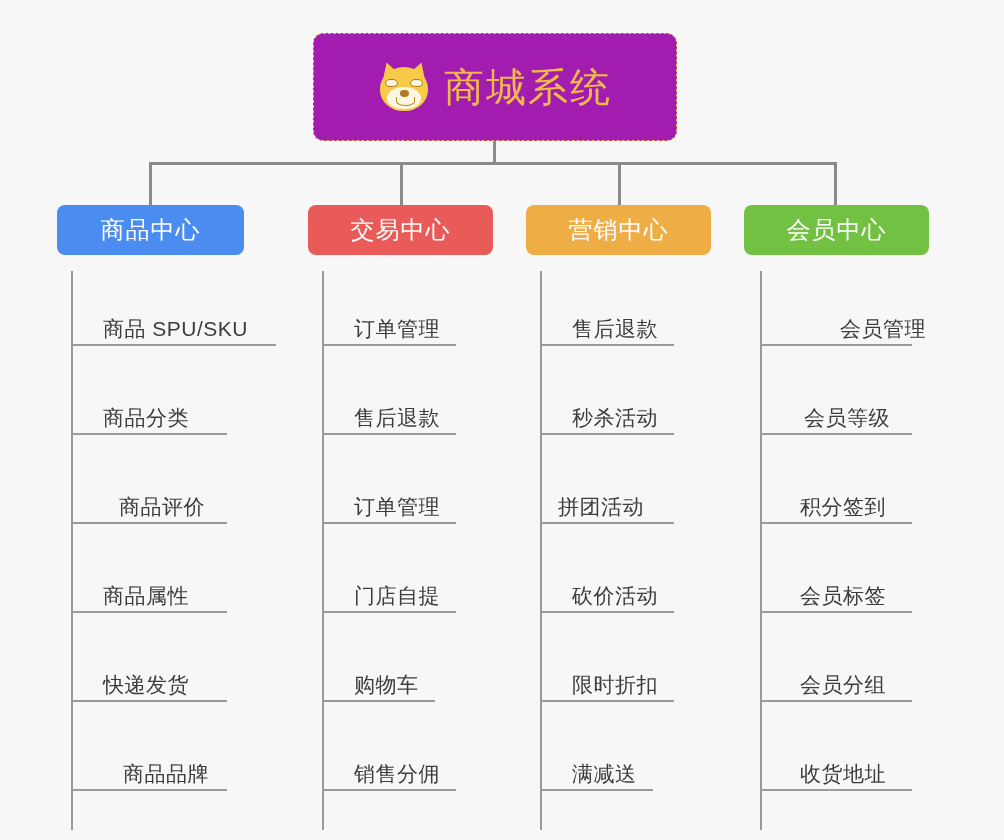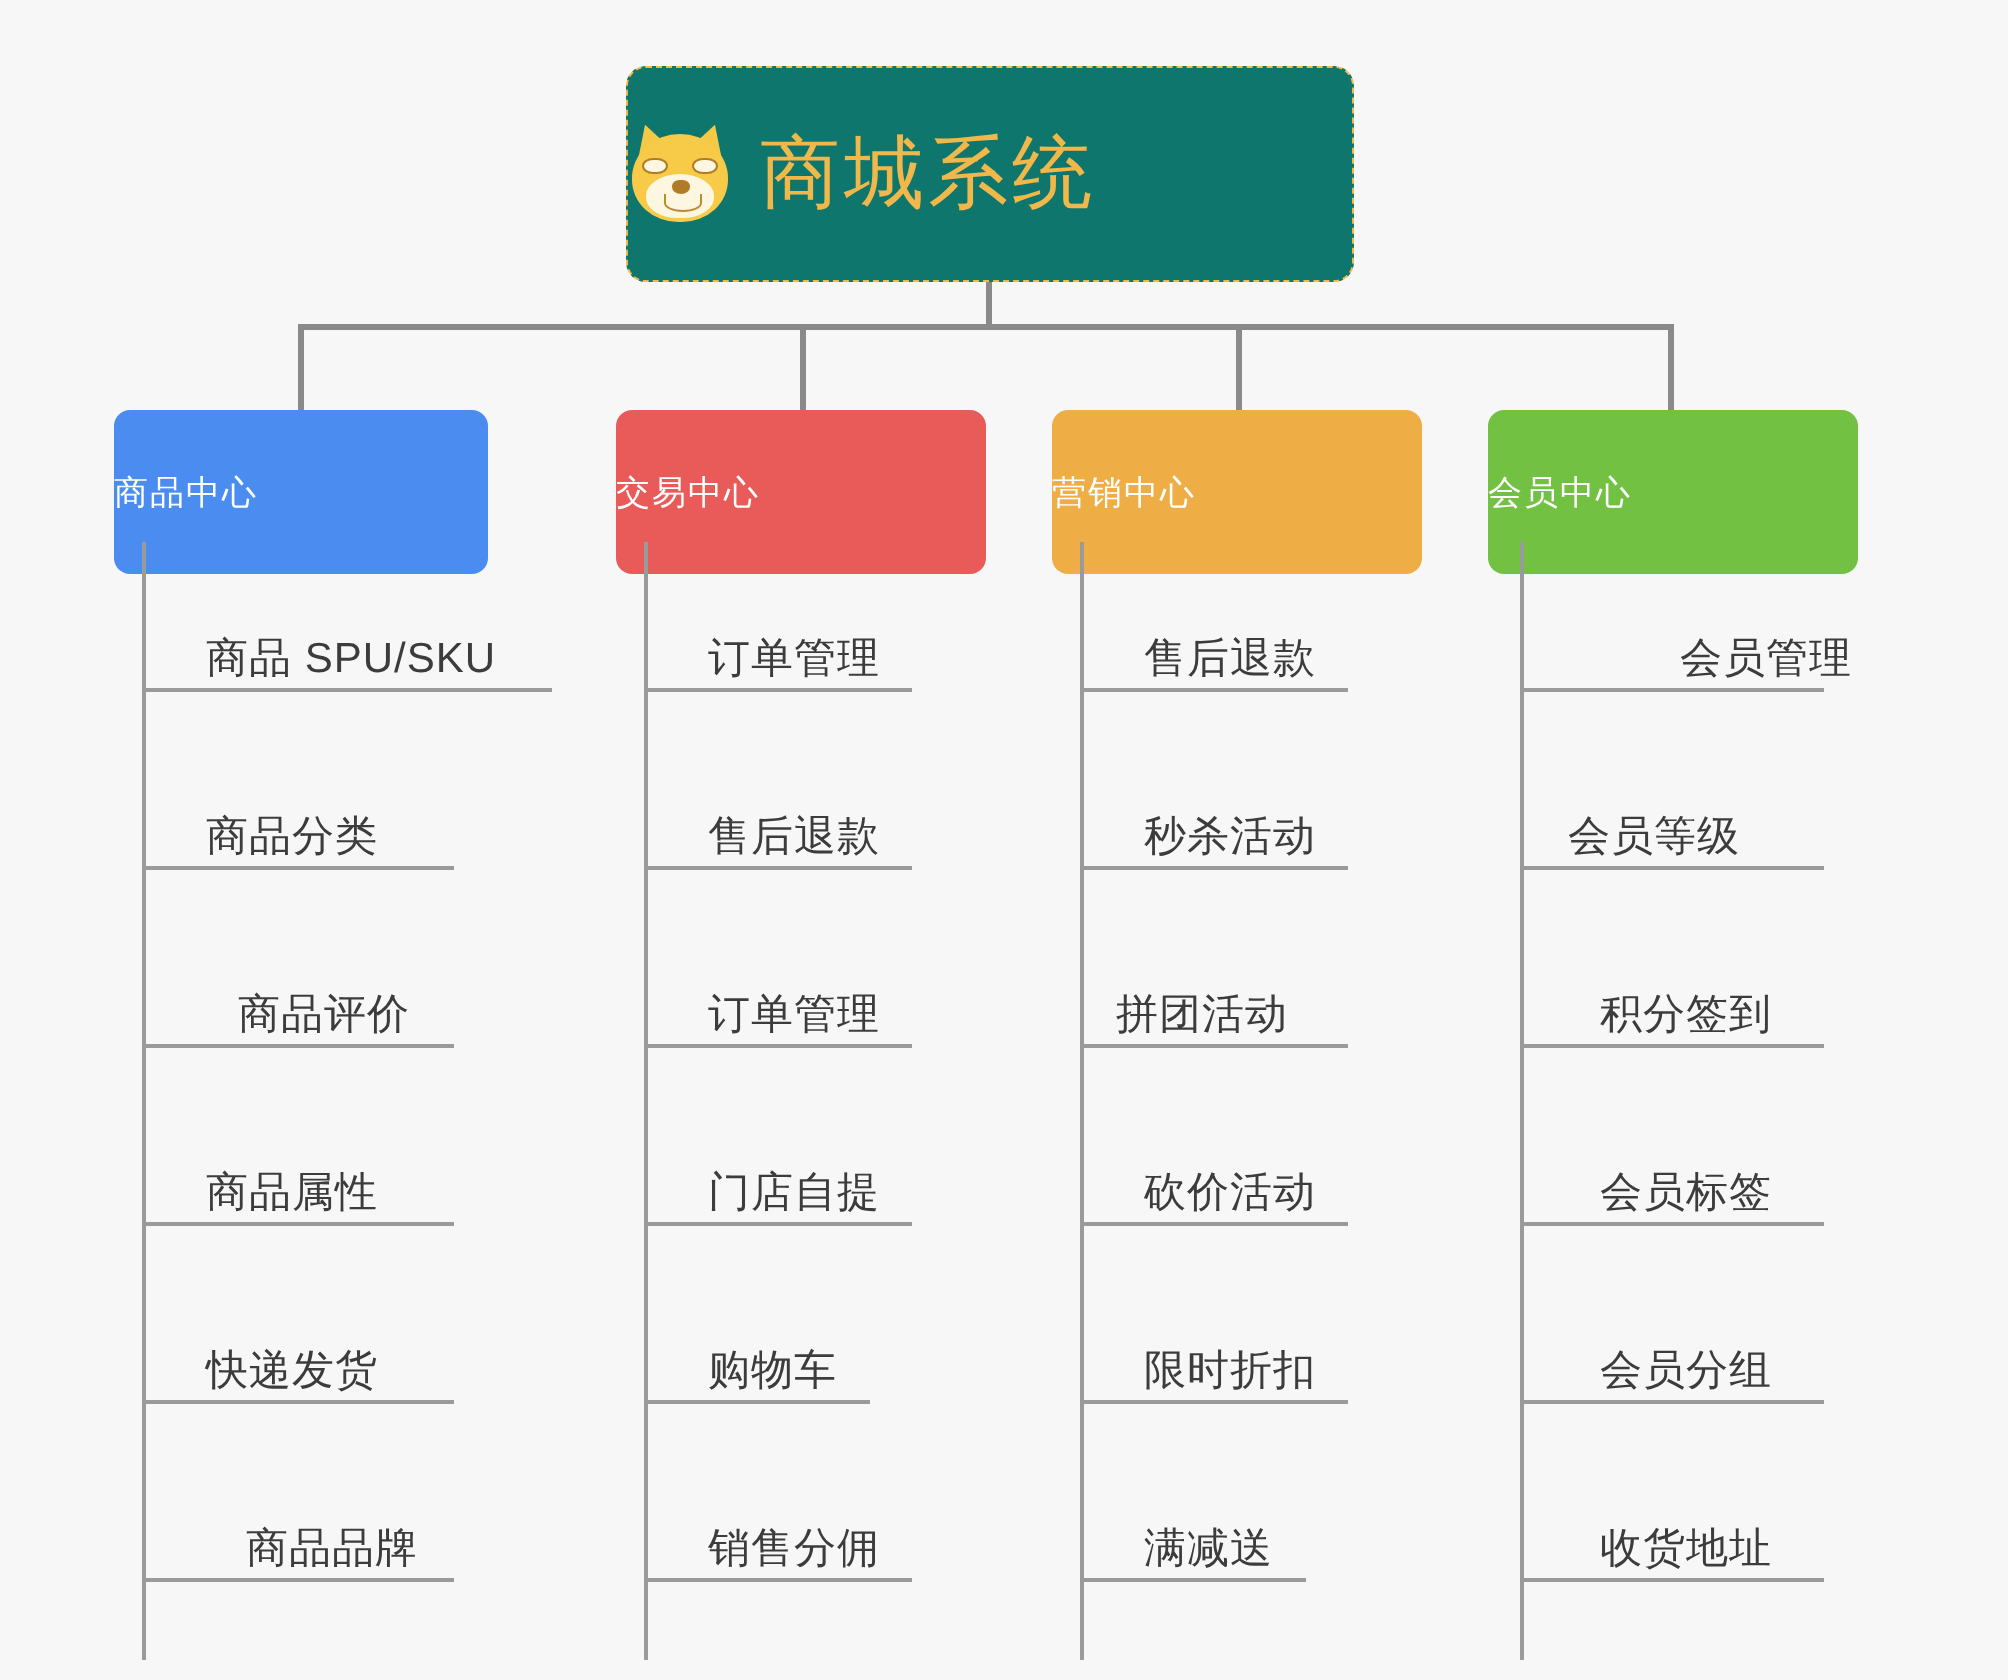--- a/index.html
+++ b/index.html
@@ -20,26 +20,26 @@
   }
 
   
   .root-node {
     position: absolute;
     left: 313px;
     top: 33px;
     width: 364px;
     height: 108px;
     box-sizing: border-box;
-    background: #0f766e;
+    background: #a21caf;
     border: 1px dashed #f0b84a;
     border-radius: 10px;
     display: flex;
     align-items: center;
-    justify-content: flex-start;
+    justify-content: center;
     gap: 14px;
   }
   .root-emoji {
     width: 52px;
     height: 52px;
     position: relative;
     flex: 0 0 auto;
   }
   .root-title {
     font-size: 40px;
@@ -111,27 +111,27 @@
   .conn-h { height: 3px; }
 
   
   .branch {
     position: absolute;
     top: 205px;
   }
   .branch-header {
     position: absolute;
     top: 0;
-    height: 82px;
+    height: 50px;
     border-radius: 8px;
     display: flex;
     align-items: center;
-    justify-content: flex-start;
+    justify-content: center;
     color: #ffffff;
-    font-size: 17px;
+    font-size: 24px;
     letter-spacing: 1px;
     box-sizing: border-box;
   }
   .branch-spine {
     position: absolute;
     width: 2px;
     background: #9a9a9a;
   }
   .leaf {
     position: absolute;
@@ -275,21 +275,21 @@
   <div class="branch" style="left:0px;">
     <div class="branch-header" style="left:744px; width:185px; background:#72c142;">
       <span>会员中心</span>
     </div>
     <div class="branch-spine" style="left:760px; top:66px; height:559px;"></div>
     <div class="leaf" style="left:760px; top:141px; width:152px;">
       <span class="leaf-label" style="left:40px;margin-left:40px;">会员管理</span>
       <span class="leaf-underline" style="width:152px;"></span>
     </div>
     <div class="leaf" style="left:760px; top:230px; width:152px;">
-      <span class="leaf-label" style="left:24px;">会员等级</span>
+      <span class="leaf-label" style="left:44px;">会员等级</span>
       <span class="leaf-underline" style="width:152px;"></span>
     </div>
     <div class="leaf" style="left:760px; top:319px; width:152px;">
       <span class="leaf-label" style="left:40px;">积分签到</span>
       <span class="leaf-underline" style="width:152px;"></span>
     </div>
     <div class="leaf" style="left:760px; top:408px; width:152px;">
       <span class="leaf-label" style="left:40px;">会员标签</span>
       <span class="leaf-underline" style="width:152px;"></span>
     </div>

